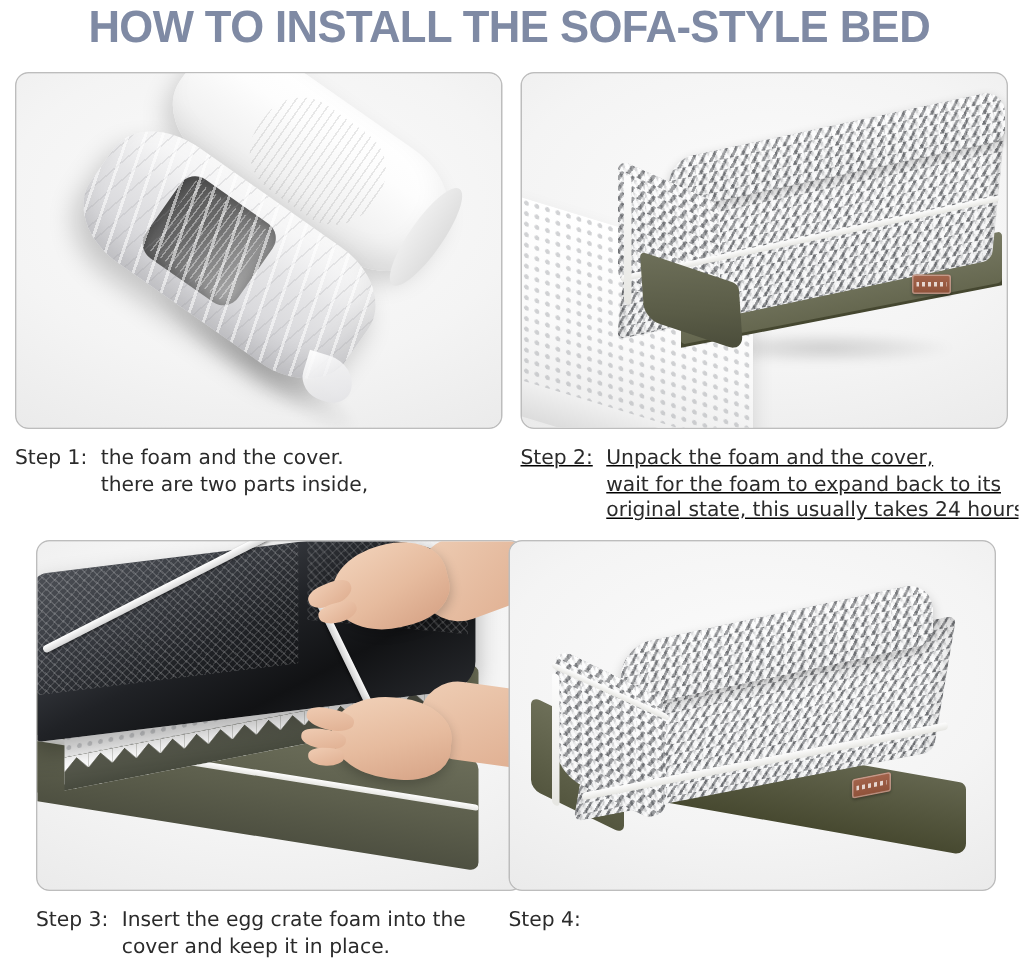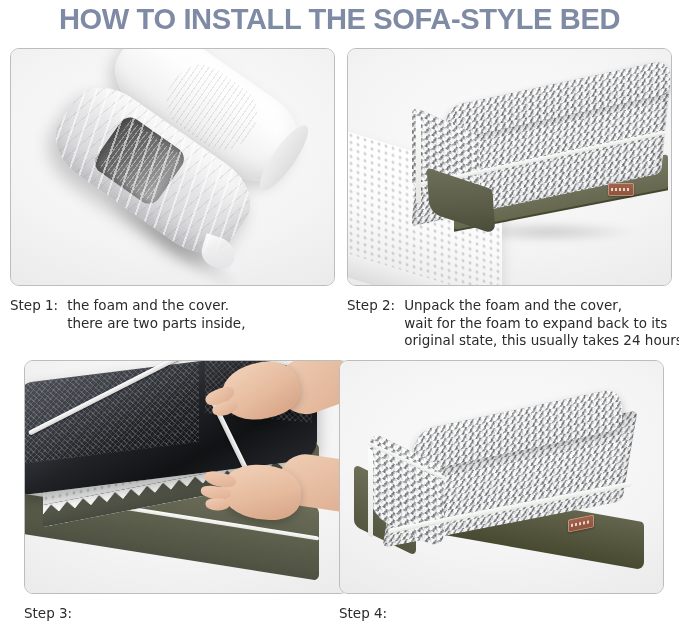--- a/index.html
+++ b/index.html
@@ -21,21 +21,21 @@
     letter-spacing:-0.4px;
     color:#7f8aa4;
     transform:scaleX(0.97);
     white-space:nowrap;
   }
 
   
   .grid{position:absolute;left:0;top:48px;width:679px;height:440px;}
   .cell{position:absolute;width:325px;}
   .cell.c1{left:10px;top:0;}
-  .cell.c2{left:347px;top:0;}
+  .cell.c2{left:347px;top:0;text-decoration:underline;}
   .cell.c3{left:24px;top:312px;}
   .cell.c4{left:339px;top:312px;}
 
   .photo{
     position:relative;
     width:323px;height:236px;
     border:1px solid #bdbdbd;
     border-radius:9px;
     background:#f2f2f2;
     overflow:hidden;
@@ -406,20 +406,24 @@
         </div>
         <div class="p3-arm2"></div>
         <div class="hand p3-hand2">
           <div class="finger f1"></div>
           <div class="finger f2"></div>
           <div class="finger f3"></div>
         </div>
       </div>
       <div class="caption">
         <div class="step-label">Step 3:</div>
+        <div class="step-text">
+          <span>Insert the egg crate foam into the</span>
+          <span>cover and keep it in place.</span>
+        </div>
       </div>
     </div>
 
     <div class="cell c4">
       <div class="photo tall">
         <div class="bg-studio"></div>
         <div class="p4">
           <div class="p4-shadow"></div>
           <div class="p4-baseface"></div>
           <div class="p4-baseleft"></div>

